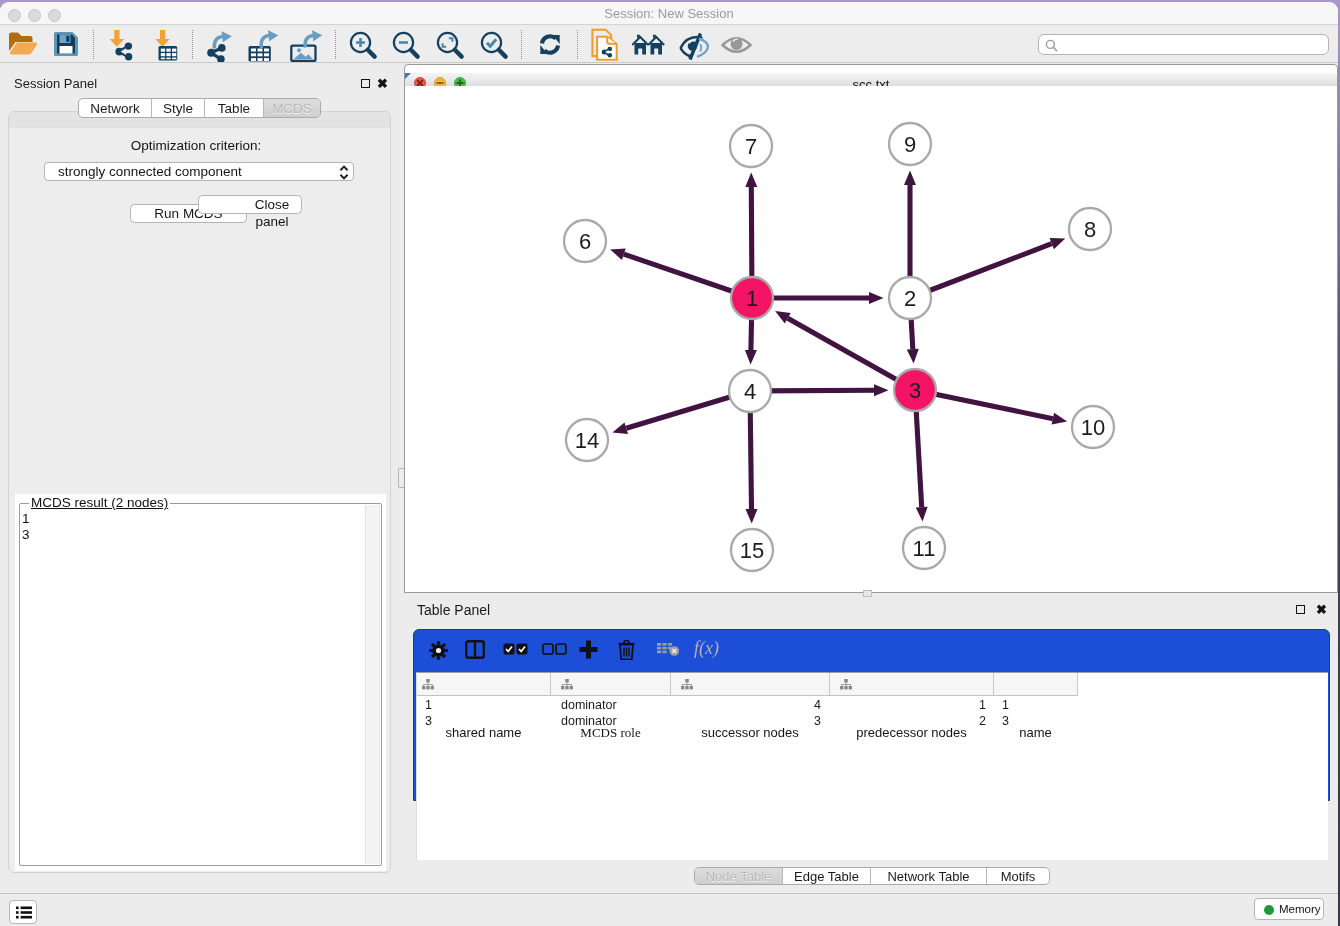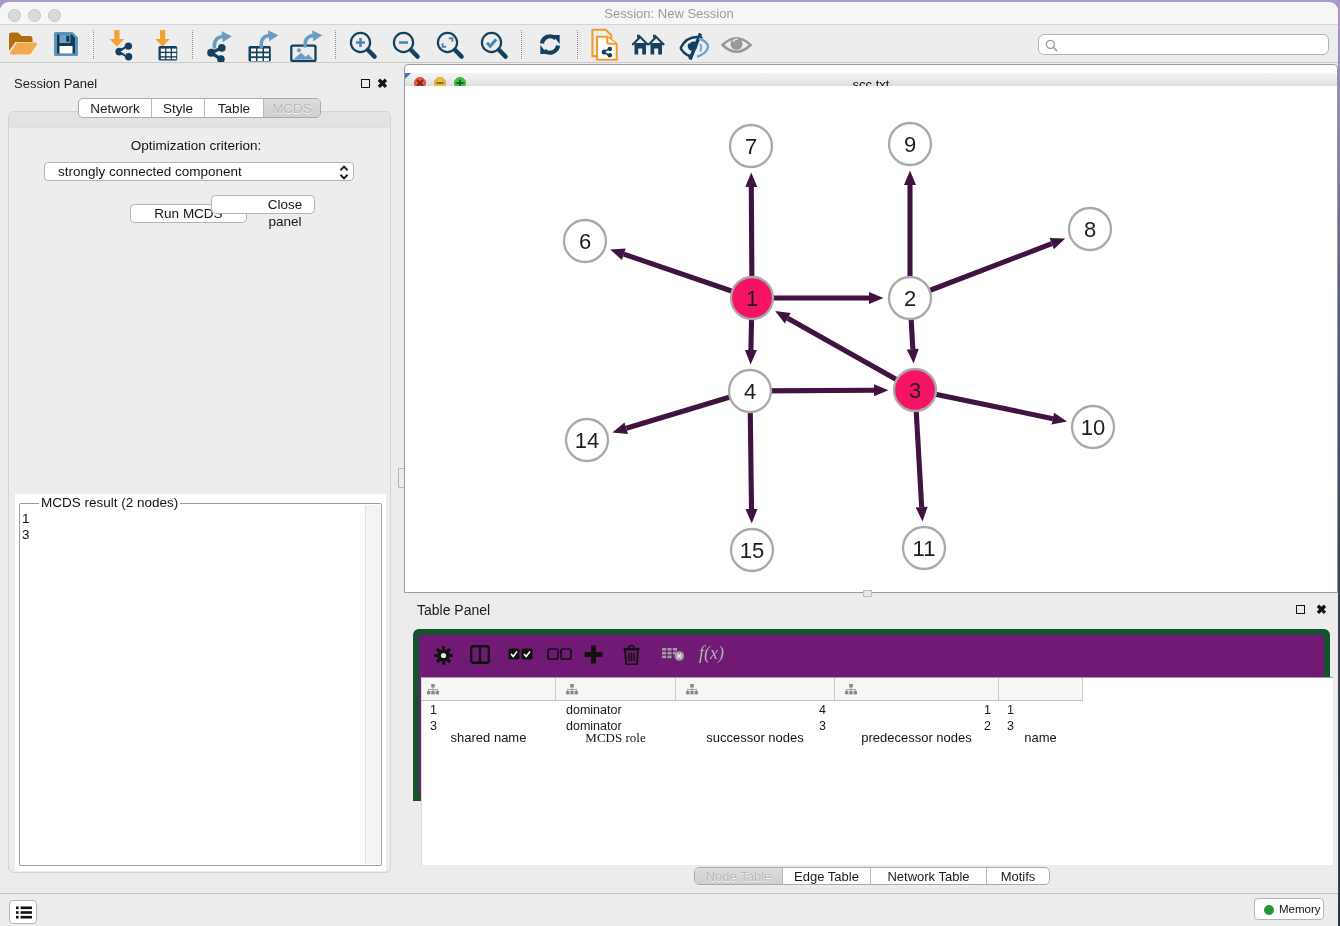--- a/index.html
+++ b/index.html
@@ -42,42 +42,42 @@
 #opt-label { position:absolute; left:0; top:75px; width:392px; text-align:center;
   font-size:13.5px; color:#141414; }
 #cp-select { position:absolute; left:44px; top:99px; width:310px; height:19px; background:#fff;
   border:1px solid #b4b4b4; border-radius:4px; font-size:13.5px; color:#141414;
   line-height:17px; padding-left:13px; }
 .btn { position:absolute; height:19px; background:#fff; border:1px solid #b4b4b4;
   border-radius:4.5px; font-size:13.5px; color:#141414; text-align:center; line-height:17px; }
 #mcds-white { position:absolute; left:15px; top:431px; width:371px; height:377px; background:#fff; }
 #mcds-fs { position:absolute; left:4px; top:9px; width:363px; height:363px;
   border:1px solid #9c9c9c; border-radius:2px; }
-#mcds-lab { position:absolute; left:24px; top:1px; background:#fff; padding:0 2px;
-  font-size:13.5px; color:#111; }
+#mcds-lab { position:absolute; left:14px; top:1px; background:#fff; padding:0 2px;
+  font-size:13.5px; color:#111;text-decoration:underline; }
 #mcds-scroll { position:absolute; right:6px; top:11px; width:15px; height:359px;
   background:#f4f4f4; border-left:1px solid #e2e2e2; border-right:1px solid #e8e8e8; }
 #split-handle { position:absolute; left:398px; top:405px; width:7px; height:20px;
   background:#ececec; border:1px solid #b5b5b5; border-radius:1px; }
 
 #netwin { position:absolute; left:404px; top:1px; width:934px; height:529px;
   border:1px solid #9a9a9a; border-radius:4px 4px 0 0; background:#fff; }
 #net-tb { position:absolute; left:0; top:8px; width:932px; height:21px;
   background:linear-gradient(#f5f5f5,#d2d2d2); border-bottom:1px solid #a6a6a6;
   border-radius:3px 3px 0 0; }
 #net-title { position:absolute; left:0; top:3.5px; width:932px; text-align:center;
   font-size:13px; color:#111; }
 .mtl { position:absolute; top:3.5px; width:12px; height:12px; border-radius:50%; }
 #net-canvas { position:absolute; left:0; top:21px; width:932px; height:506px; background:#fff; }
 #net-grip { position:absolute; left:863px; top:527px; width:9px; height:7px;
   background:#e8e8e8; border:1px solid #bdbdbd; }
 
 #tp-title { position:absolute; left:417px; top:539px; font-size:14px; color:#1b1b1b; }
 #tp-box { position:absolute; left:413px; top:566px; width:917px; height:172px;
-  border:6px solid #14532d; border-radius:6px 6px 0 0; background:#701a75; }
+  border:1px solid #14532d; border-radius:6px 6px 0 0; background:#1d4ed8; }
 #tp-table { position:absolute; left:2px; top:42px; width:912px; height:188px; background:#fff;
   border-top:1px solid #9e9e9e; border-left:1px solid #dcdcdc; }
 #tp-header { position:absolute; left:0; top:0; width:661px; height:23px; background:#f6f6f6;
   border-bottom:1px solid #c2c2c2; font-size:13px; color:#151515; }
 .hcell { position:absolute; top:0; height:23px; border-right:1px solid #c9c9c9; }
 .hlab { position:absolute; top:4px; width:100%; text-align:center;margin-top:48px; }
 .trow { position:absolute; font-size:12.5px; color:#1a1a1a; }
 
 #bot-tabs { position:absolute; left:694px; top:804px; z-index:5; height:18px; display:flex;
   border:1px solid #aaa; border-radius:5px; overflow:hidden; background:#fff; }
@@ -297,21 +297,21 @@
   <div id="opt-label">Optimization criterion:</div>
   <div id="cp-select">strongly connected component
     <svg style="position:absolute;right:4px;top:2px;" width="10" height="15" viewBox="0 0 10 15">
       <g fill="none" stroke="#222" stroke-width="2">
         <path d="M1.4 5.2 L5 1.6 L8.6 5.2"></path>
         <path d="M1.4 9.8 L5 13.4 L8.6 9.8"></path>
       </g>
     </svg>
   </div>
   <div class="btn" style="left:94px;top:141px;width:117px;margin-left:36px;">Run MCDS</div>
-  <div class="btn" style="left:211px;top:132px;width:104px;padding-left:44px;">Close panel</div>
+  <div class="btn" style="left:198px;top:132px;width:104px;padding-left:44px;">Close panel</div>
   <div id="mcds-white">
     <div id="mcds-fs"></div>
     <div id="mcds-lab">MCDS result (2 nodes)</div>
     <div style="position:absolute;left:7px;top:17px;font-size:13.5px;color:#111;line-height:16px;">1<br>3</div>
     <div id="mcds-scroll"></div>
   </div>
   <div id="split-handle"></div>
 
   <div id="netwin">
     <div id="net-tb">

